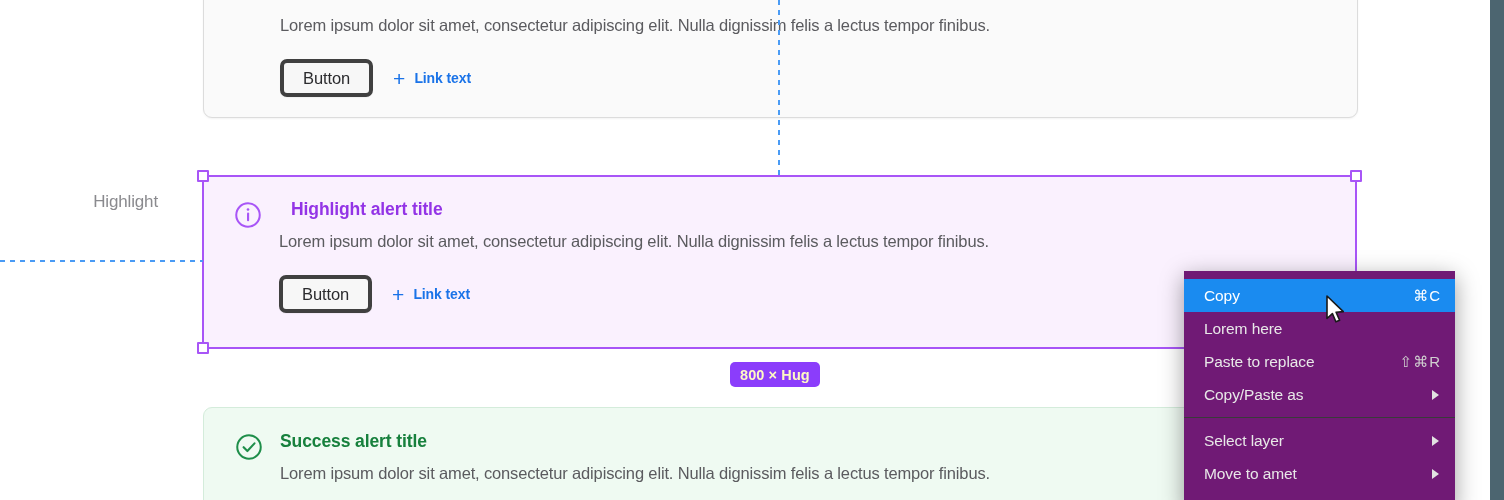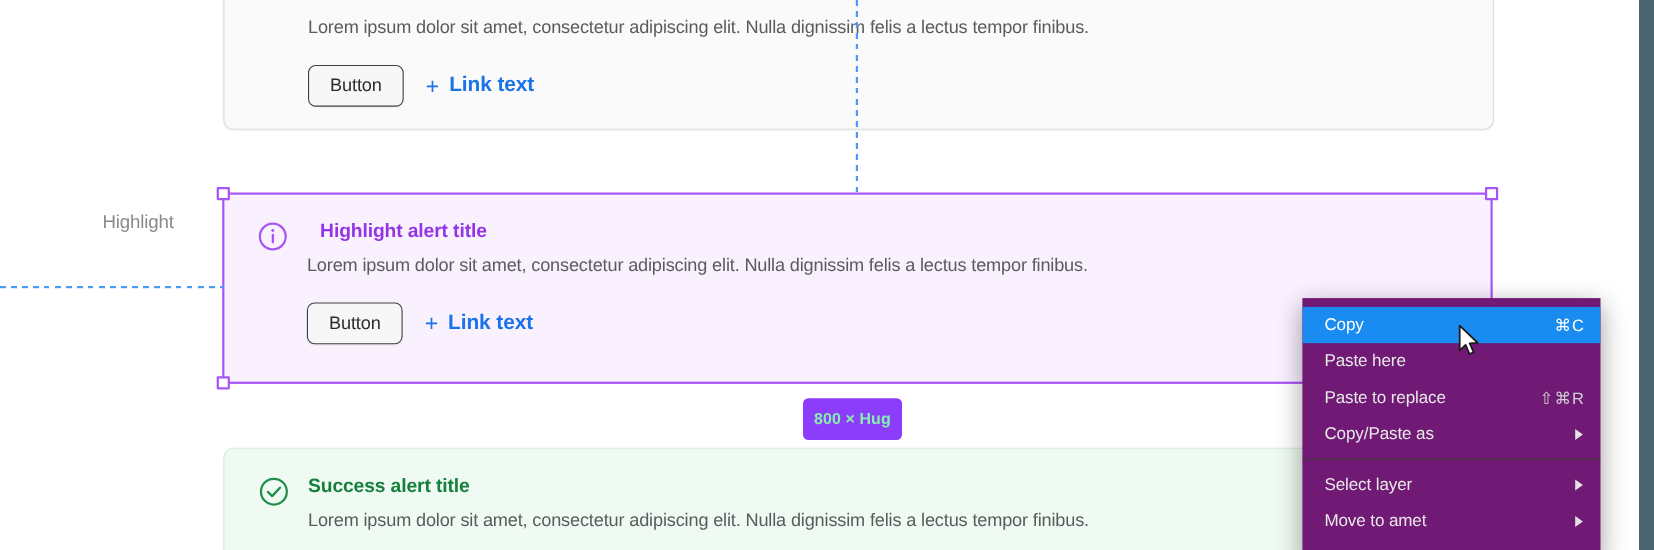--- a/index.html
+++ b/index.html
@@ -69,42 +69,42 @@
     align-items: center;
     margin-top: 22px;
   }
   .btn {
     display: inline-flex;
     align-items: center;
     justify-content: center;
     height: 38px;
     padding: 0 19px;
     background: #f7f7f7;
-    border: 1px solid #404040;
+    border: 4px solid #404040;
     border-radius: 7px;
     font-size: 16.5px;
     color: #2b2b2e;
     letter-spacing: -0.1px;
     box-shadow: 0 1px 1px rgba(0,0,0,0.04);
   }
   .link-wrap {
     display: inline-flex;
     align-items: center;
     margin-left: 20px;
     color: #1a73e8;
   }
   .plus-icon {
     font-size: 21px;
     line-height: 1;
     margin-right: 9px;
     color: #1a73e8;
     font-weight: 400;
   }
   .link-text {
-    font-size: 19px;
+    font-size: 14px;
     font-weight: bold;
     letter-spacing: -0.1px;
     color: #1a73e8;
   }
 
   
   .row-label {
     position: absolute;
     font-size: 17px;
     color: #8a8a8e;
@@ -155,26 +155,26 @@
     background: #ffffff;
     border: 2px solid #a855f7;
     border-radius: 1px;
   }
 
   
   #size-badge {
     position: absolute;
     left: 730px;
     top: 362px;
-    height: 38px;
+    height: 25px;
     padding: 0 10px;
     display: flex;
     align-items: center;
     background: #8b3dfb;
-    color: #86efac;
+    color: #fef9c3;
     font-size: 14.5px;
     font-weight: bold;
     letter-spacing: 0.1px;
     border-radius: 5px;
     white-space: nowrap;
   }
 
   
   #guide-v {
     position: absolute;
@@ -359,21 +359,21 @@
   <div id="right-strip"></div>
 
   <div id="context-menu">
 
     <div class="menu-item selected">
       <span class="menu-label">Copy</span>
       <span class="menu-shortcut">⌘C</span>
     </div>
 
     <div class="menu-item">
-      <span class="menu-label">Paste here</span>
+      <span class="menu-label">Lorem here</span>
       <span class="menu-shortcut"></span>
     </div>
 
     <div class="menu-item">
       <span class="menu-label">Paste to replace</span>
       <span class="menu-shortcut">⇧⌘R</span>
     </div>
 
     <div class="menu-item">
       <span class="menu-label">Copy/Paste as</span>

